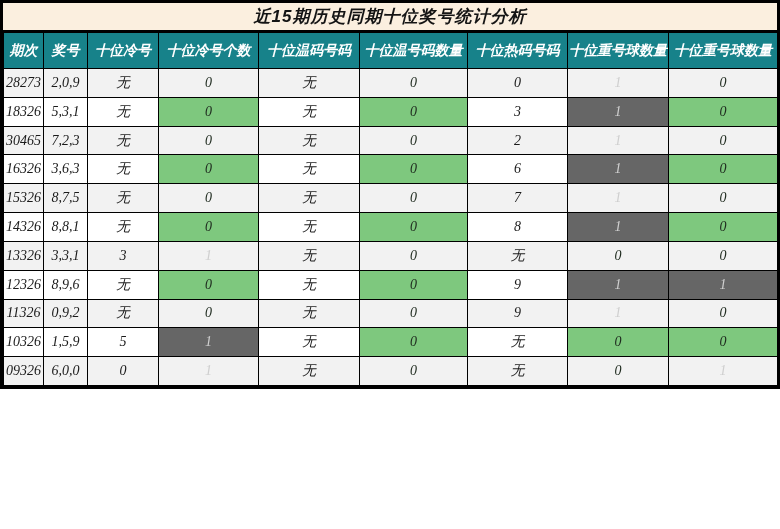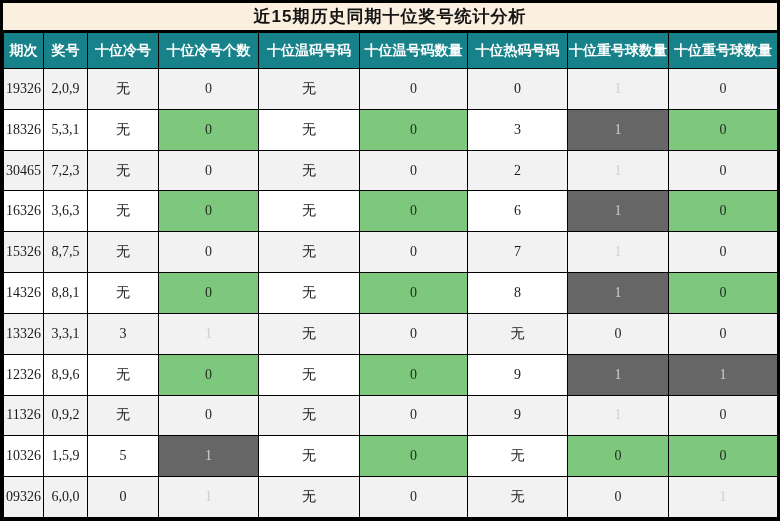--- a/index.html
+++ b/index.html
@@ -6,24 +6,24 @@
     --header-bg:#17828A;
     --green:#7EC87E;
     --dark:#666666;
     --stripe:#F2F2F2;
     --titlebar:#FBEFDF;
   }
   *{box-sizing:border-box;margin:0;padding:0;}
   html,body{width:780px;height:529px;overflow:hidden;background:#fff;}
   body{font-family:"Liberation Sans","DejaVu Sans",sans-serif;}
   .frame{
-    width:780px;height:521px;
+    width:780px;height:389px;
     border:3px solid #000;
     background:#4d7c0f;
-    display:flex;flex-direction:column;
+    display:flex;flex-direction:column;font-style:italic;
   }
   .titlebar{
     height:29px;flex:0 0 29px;
     background:var(--titlebar);
     border-bottom:2px solid #000;
     display:flex;align-items:center;justify-content:center;
   }
   .titlebar h1{
     font-size:17px;font-weight:bold;color:#141414;
     letter-spacing:1px;
@@ -78,21 +78,21 @@
           <th>十位冷号个数</th>
           <th>十位温码号码</th>
           <th>十位温号码数量</th>
           <th>十位热码号码</th>
           <th>十位重号球数量</th>
           <th>十位重号球数量</th>
         </tr>
     </thead>
     <tbody>
         <tr>
-          <td>19326</td>
+          <td>28273</td>
           <td>2,0,9</td>
           <td>无</td>
           <td class="green">0</td>
           <td>无</td>
           <td class="green">0</td>
           <td>0</td>
           <td class="dark">1</td>
           <td class="green">0</td>
         </tr>
         <tr>

